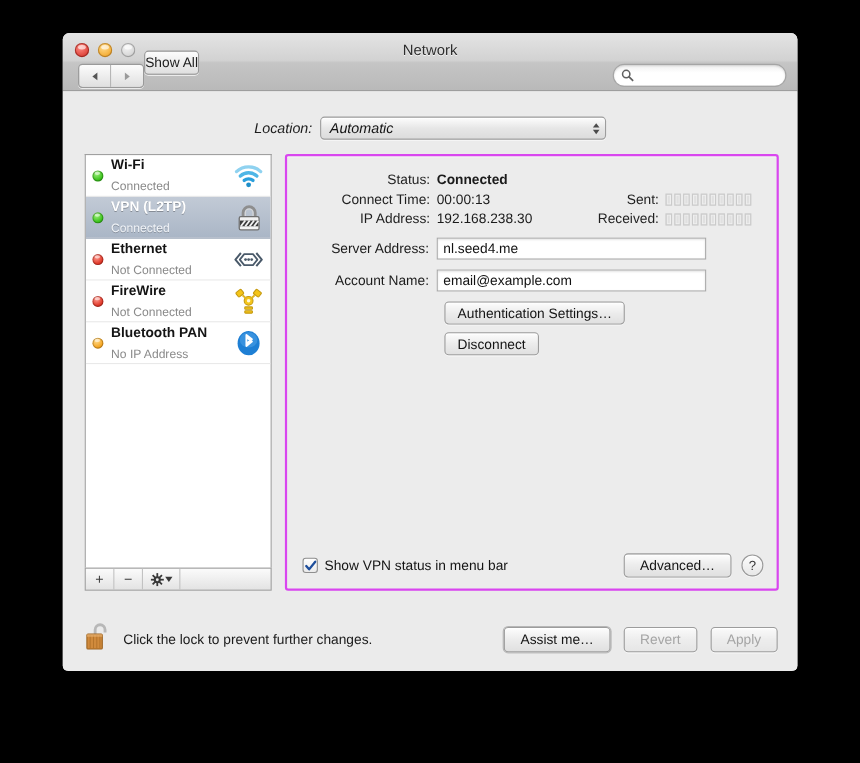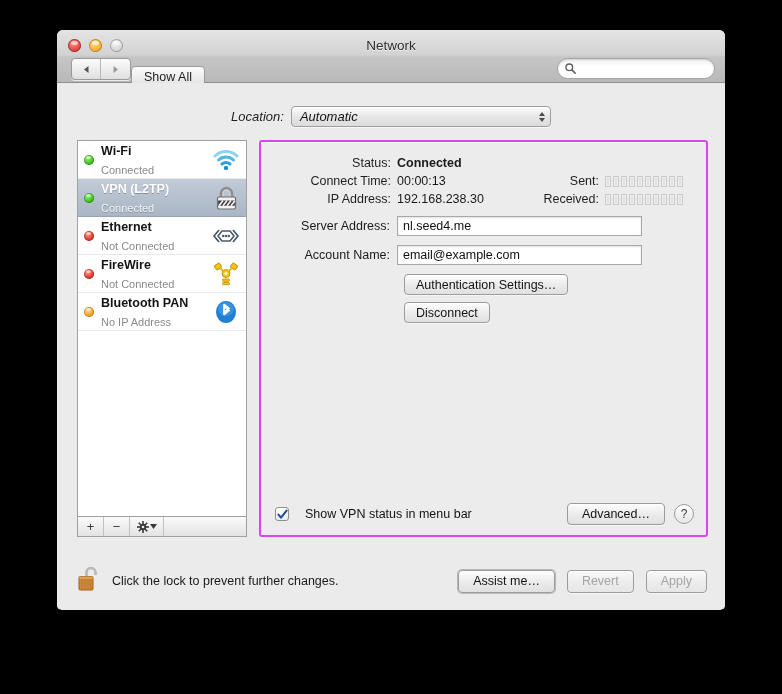--- a/index.html
+++ b/index.html
@@ -57,22 +57,22 @@
     box-shadow: 0 1px 0 rgba(255,255,255,0.7);
   }
   .navbtn {
     width: 29px; display:flex; align-items:center; justify-content:center;
     font-size: 9px; color: #5a5a5a;
   }
   .navbtn:first-child { border-right: 1px solid #b6b6b6; }
   .navbtn svg { display:block; }
 
   .showall {
-    position: absolute; left: 74px; top: 36px;
-    height: 22px; padding: 0 12px;
+    position: absolute; left: 74px; top: 16px;
+    height: 22px; padding: 0 0;
     display:flex; align-items:center;
     border: 1px solid #9a9a9a; border-radius: 4px;
     background: linear-gradient(to bottom, #fcfcfc, #dfdfdf);
     box-shadow: 0 1px 0 rgba(255,255,255,0.7);
     font-size: 12.5px; color: #1e1e1e;
   }
 
   .searchbox {
     position: absolute; right: 10px; top: 28px;
     width: 158px; height: 21px;
@@ -213,21 +213,21 @@
     border: 1px solid #9c9c9c; border-radius: 4px;
     background: linear-gradient(to bottom, #fdfdfd, #ececec 50%, #e0e0e0);
     box-shadow: 0 1px 0 rgba(255,255,255,0.6), inset 0 1px 0 #fff;
     font-size: 12.5px; color: #141414; white-space: nowrap;
   }
 
   .panel-footer {
     position: absolute; left: 0; right: 0; bottom: 10px;
     display:flex; align-items:center; padding: 0 12px 0 14px;
   }
-  .chkwrap { display:flex; align-items:flex-start; gap: 16px; }
+  .chkwrap { display:flex; align-items:flex-start; gap: 6px; }
   .checkbox {
     width: 14px; height: 14px; flex:0 0 auto;
     border: 1px solid #8f8f8f; border-radius: 3px;
     background: linear-gradient(to bottom, #ffffff, #eaeaea);
     box-shadow: inset 0 1px 0 #fff;
     display:flex; align-items:center; justify-content:center;
   }
   .chklabel { font-size: 12.5px; color: #141414; }
   .footer-right { margin-left: auto; display:flex; align-items:center; gap: 9px; }
   .helpbtn {

